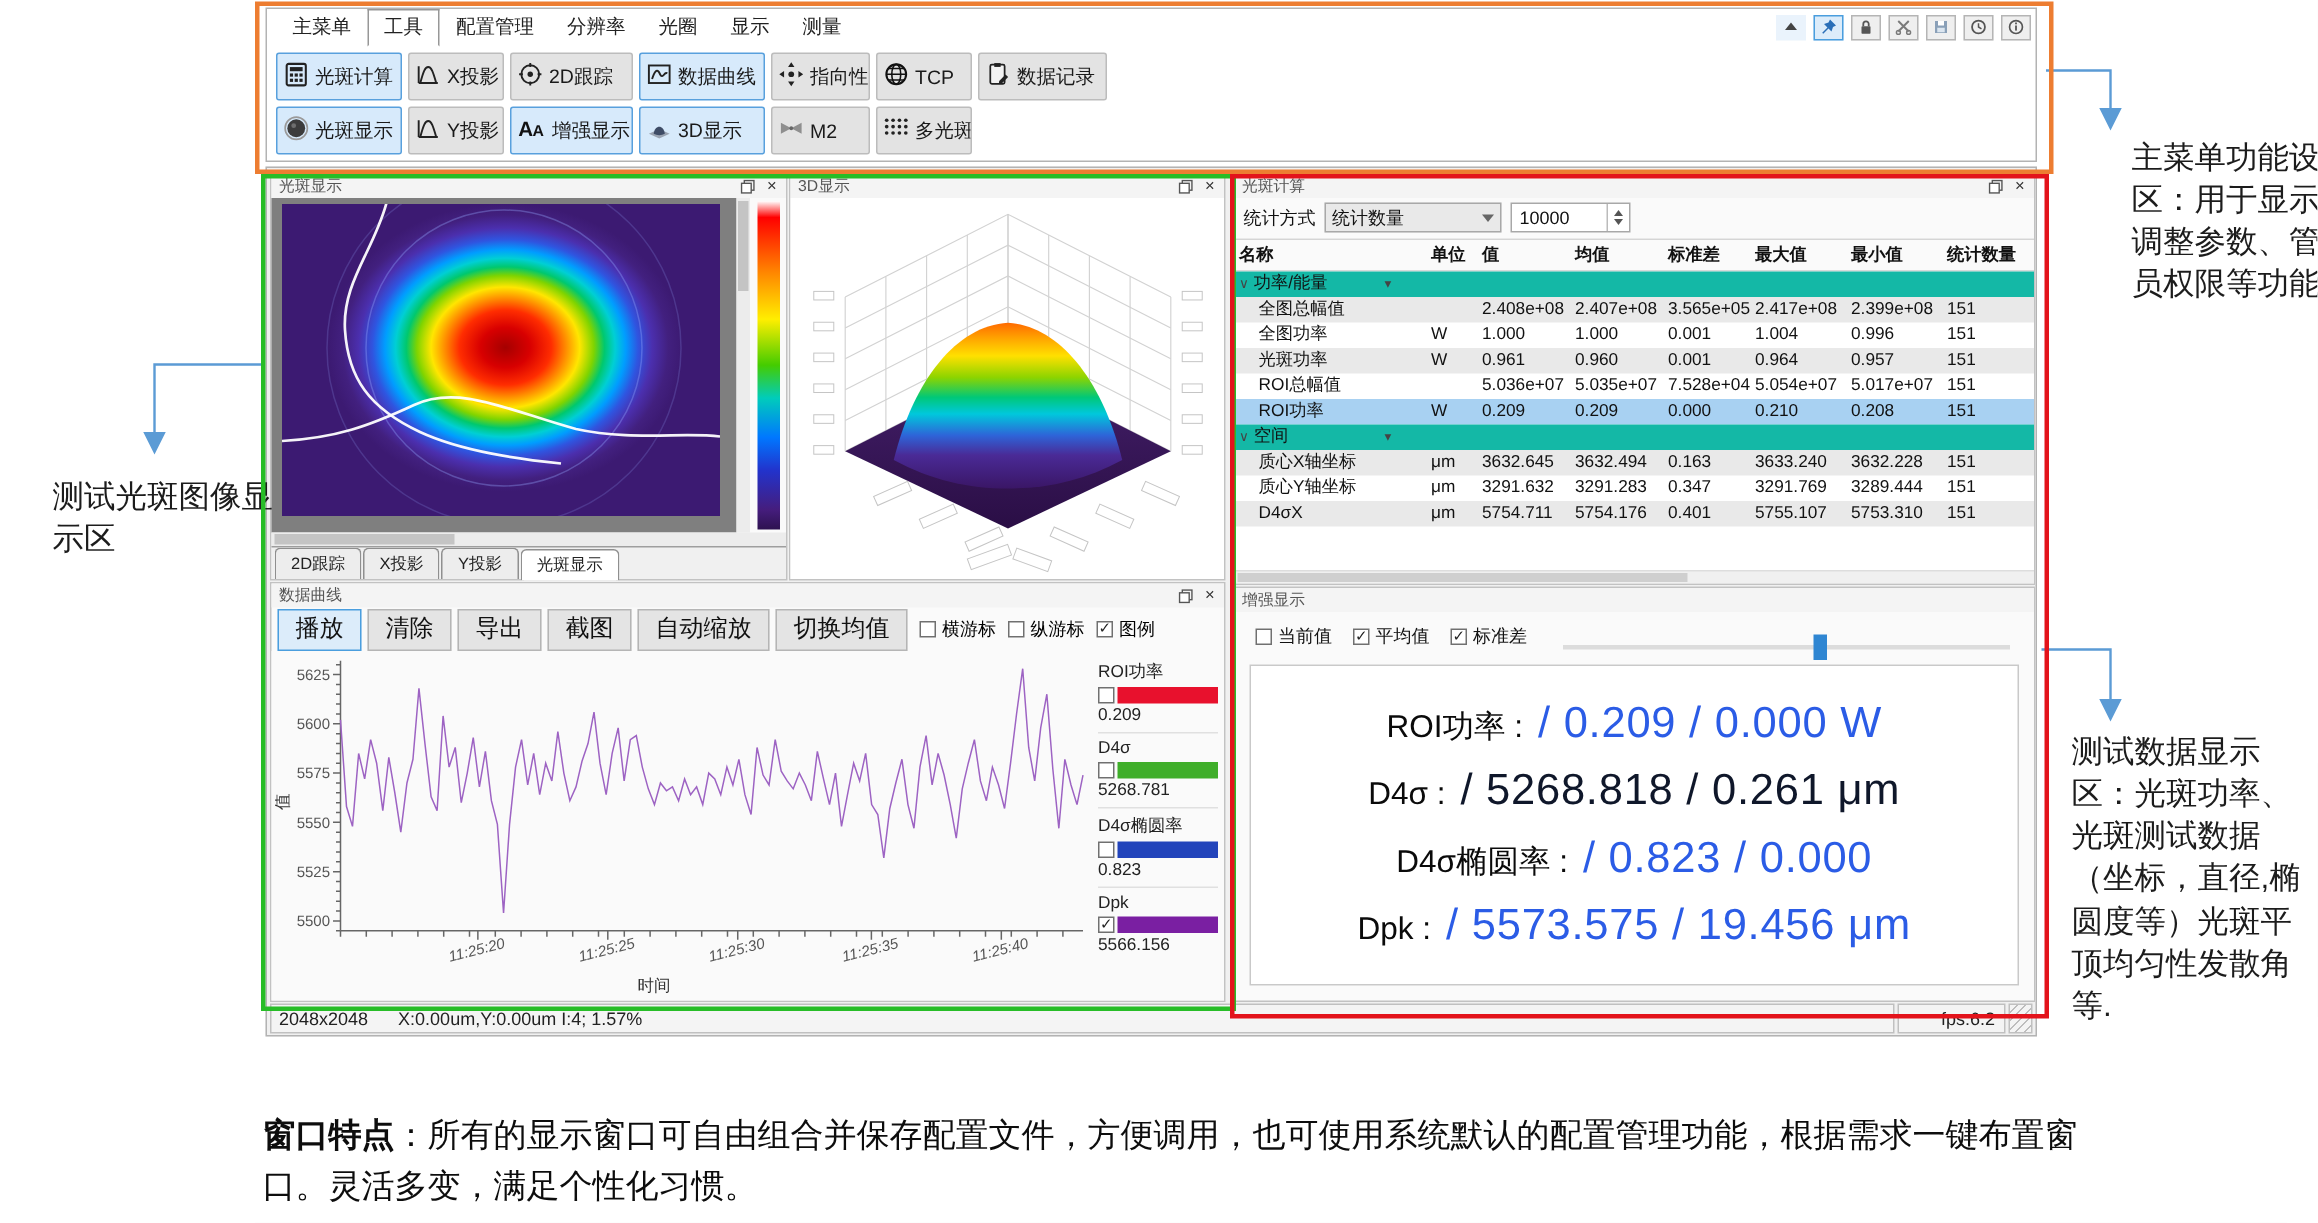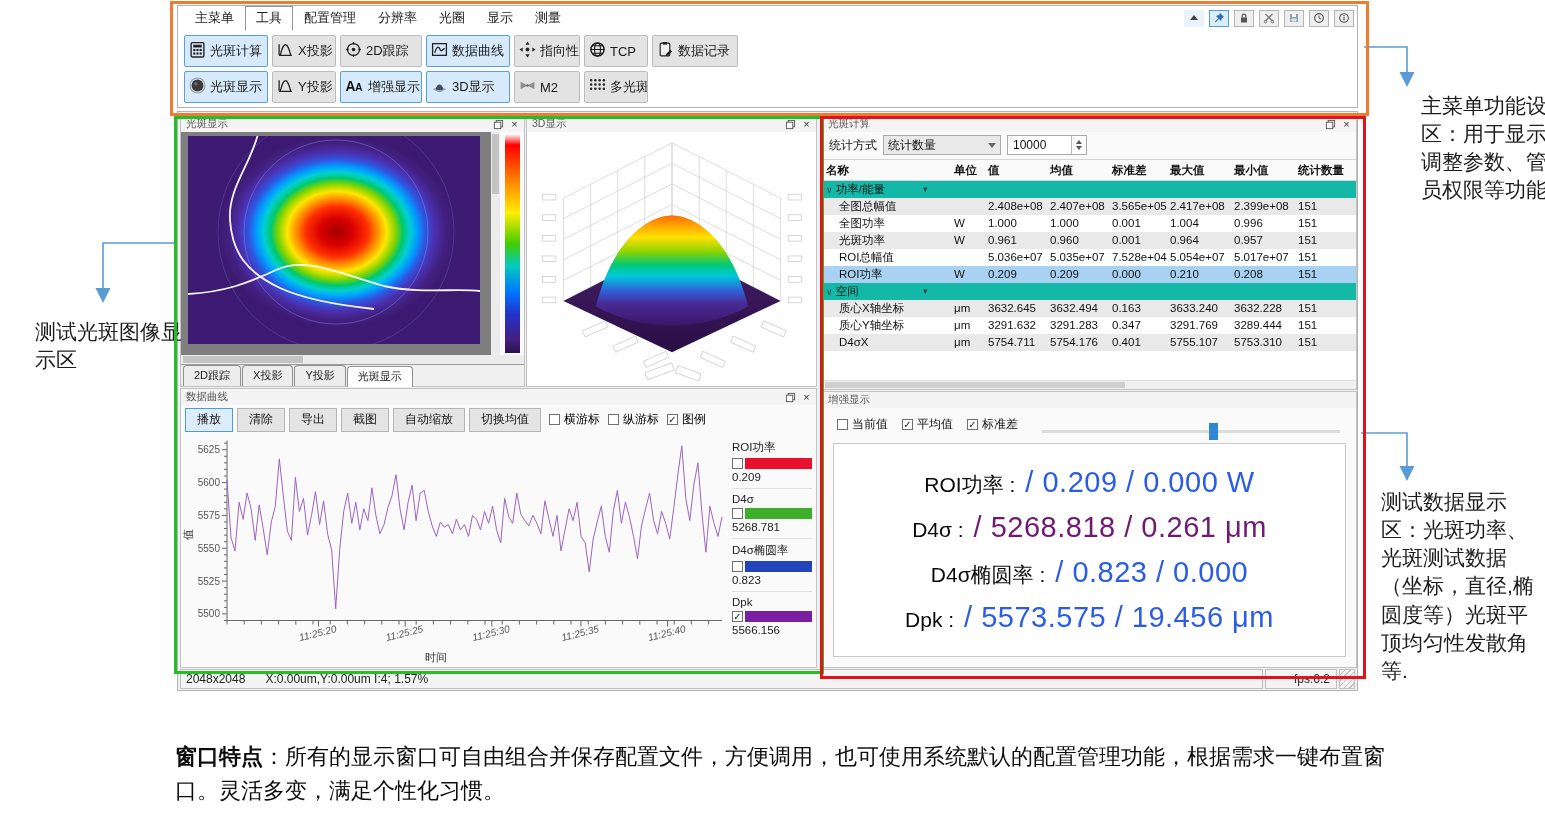--- a/index.html
+++ b/index.html
@@ -58,21 +58,21 @@
   #spot-hscroll .thumb{position:absolute;top:1px;left:2px;height:7px;width:120px;background:#c4c4c4;}
   #spot-tabs{height:21px;display:flex;align-items:flex-end;background:#f0f0f0;border-top:1px solid #9e9e9e;padding-left:2px;gap:1px;flex:0 0 auto;}
   .tab{font-size:11px;color:#222;padding:2px 10px 3px;border:1px solid #8f8f8f;border-bottom:none;border-radius:4px 4px 0 0;background:#ededed;}
   .tab.active{background:#fff;position:relative;top:1px;}
   
   #p3d-panel{left:348px;top:3px;width:291px;height:272px;}
   #p3d-body{flex:1;background:#fff;display:flex;align-items:center;justify-content:center;min-height:0;}
   
   #curve-panel{left:2px;top:276px;width:637px;height:280px;}
   #curve-toolbar{height:25px;display:flex;align-items:center;gap:4px;padding:2px 4px;flex:0 0 auto;font-size:12px;}
-  .c-btn{padding:2px 11px 3px;background:#e4e4e4;border:1px solid #b5b5b5;font-size:12px;color:#111;}
+  .c-btn{padding:2px 11px 3px;background:#e4e4e4;border:1px solid #b5b5b5;font-size:16px;color:#111;}
   .c-btn.active{background:#dcecfa;border-color:#4a9ede;}
   .cb-row{display:flex;align-items:center;gap:4px;margin-left:4px;}
   .cb{width:11px;height:11px;border:1px solid #707070;background:#fff;display:inline-flex;align-items:center;justify-content:center;font-size:10px;line-height:1;color:#222;box-sizing:border-box;}
   #curve-body{flex:1;display:flex;min-height:0;background:#fafafa;}
   #curve-chart{flex:1;}
   #curve-legend{width:86px;font-size:11.5px;color:#222;padding:2px 4px 0 2px;box-sizing:border-box;}
   .lg-item{padding:4px 0 5px;border-bottom:1px solid #e0e0e0;}
   .lg-item:last-child{border-bottom:none;}
   .lg-bar-row{display:flex;align-items:center;gap:2px;margin:3px 0 2px;}
   .lg-bar{flex:1;height:11px;}
@@ -721,21 +721,21 @@
             <span id="enh-handle" style="left: 56%;"></span>
           </span>
       </div>
       <div id="big-box">
           <div class="bv-line">
             <span class="bv-label">ROI功率 :</span>
             <span class="bv-value" style="color: rgb(43, 92, 230);">/ 0.209 / 0.000 W</span>
           </div>
           <div class="bv-line">
             <span class="bv-label">D4σ :</span>
-            <span class="bv-value" style="color: #701a75;">/ 5268.818 / 0.261 μm</span>
+            <span class="bv-value" style="color: #0f172a;">/ 5268.818 / 0.261 μm</span>
           </div>
           <div class="bv-line">
             <span class="bv-label">D4σ椭圆率 :</span>
             <span class="bv-value" style="color: rgb(43, 92, 230);">/ 0.823 / 0.000</span>
           </div>
           <div class="bv-line">
             <span class="bv-label">Dpk :</span>
             <span class="bv-value" style="color: rgb(43, 92, 230);">/ 5573.575 / 19.456 μm</span>
           </div>
         </div>

